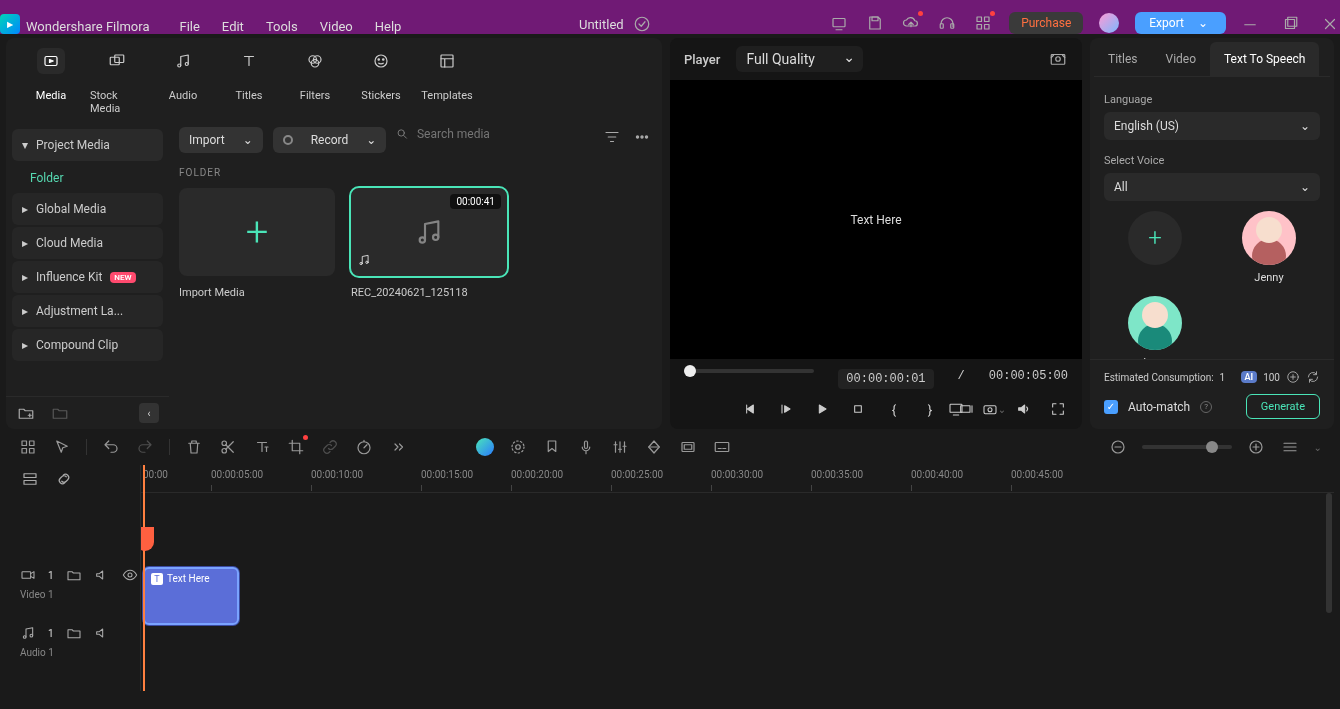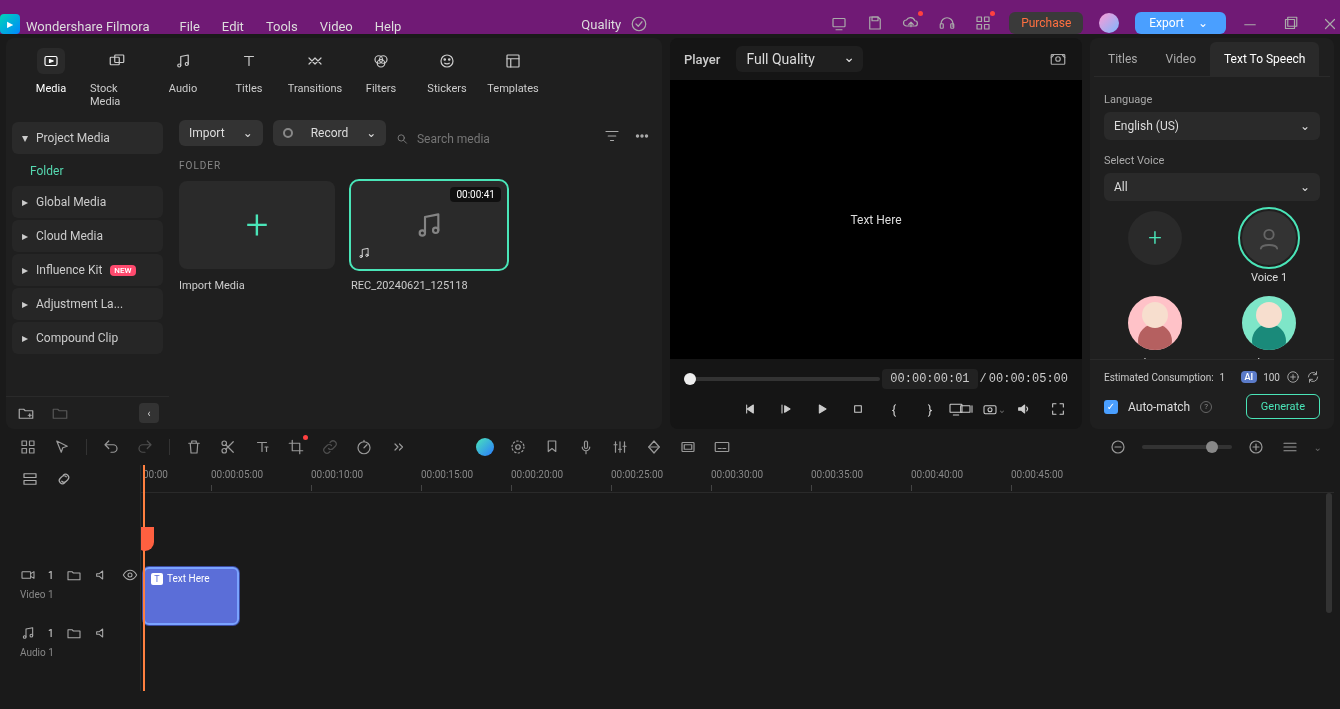--- a/index.html
+++ b/index.html
@@ -15,38 +15,38 @@
 .icobtn { width:20px; height:20px; display:flex; align-items:center; justify-content:center; cursor:pointer; color:#aaa; }
 .icobtn svg { width:18px; height:18px; }
 .purchase { background:#3a3a3a; color:#ff7040; padding:4px 12px; border-radius:6px; font-size:12px; cursor:pointer; }
 .avatar-sm { width:20px; height:20px; border-radius:50%; background:linear-gradient(135deg,#ff9ad5,#7ab8ff); }
 .export-btn { background:#4a9fff; color:#fff; padding:4px 18px 4px 14px; border-radius:6px; font-size:12px; cursor:pointer; display:flex; align-items:center; gap:14px; }
 .win-controls { display:flex; gap:20px; margin-left:14px; }
 
 .main { display:flex; height:395px; gap:8px; padding:4px 6px 0 6px; }
 .media-panel { width:656px; background:#1f1f1f; border-radius:8px; display:flex; flex-direction:column; }
 .media-tabs { display:flex; gap:4px; padding:6px 14px 0 14px; }
-.mtab { display:flex; flex-direction:column; align-items:center; gap:8px; padding:4px 4px; font-size:11px; color:#ccc; cursor:pointer; width:62px; }
+.mtab { display:flex; flex-direction:column; align-items:center; gap:15px; padding:4px 4px; font-size:11px; color:#ccc; cursor:pointer; width:62px; }
 .mtab.active { color:#fff; }
 .mtab.active .tabicon { background:#2a2a2a; }
 .tabicon { width:28px; height:26px; display:flex; align-items:center; justify-content:center; border-radius:6px; }
 .tabicon svg { width:18px; height:18px; }
 
 .media-body { flex:1; display:flex; min-height:0; }
 .media-sidebar { width:163px; padding:10px 6px; }
 .side-item { padding:9px 10px; border-radius:6px; font-size:12px; color:#ccc; display:flex; align-items:center; gap:8px; cursor:pointer; margin-bottom:2px; position:relative; }
 .side-item.active { background:#2a2a2a; }
 .side-item.hover { background:#262626; }
 .side-sub { padding:8px 18px; font-size:12px; color:#56d9b1; cursor:pointer; }
 .new-badge { background:#ff4a6e; color:#fff; font-size:8px; padding:1px 4px; border-radius:4px; font-weight:600; }
 .media-footer { display:flex; align-items:center; gap:14px; padding:6px 10px; border-top:1px solid #2a2a2a;}
 .collapse-btn { margin-left:auto; width:20px; height:20px; background:#333; border-radius:4px; display:flex;align-items:center;justify-content:center; }
 
 .media-content { flex:1; display:flex; flex-direction:column; padding:0 10px; }
-.media-toolbar { display:flex; align-items:flex-end; gap:10px; padding:8px 0; }
+.media-toolbar { display:flex; align-items:flex-start; gap:10px; padding:8px 0; }
 .dropdown { background:#333; padding:6px 10px; border-radius:6px; font-size:12px; display:flex; align-items:center; gap:18px; cursor:pointer; }
 .rec-dot { width:10px; height:10px; border:2px solid #888; border-radius:50%; }
 .search { flex:1; display:flex; align-items:center; gap:8px; color:#888; font-size:12px; }
 .search input { background:transparent; border:none; outline:none; color:#f97316; font-size:12px; width:100%; }
 .folder-label { font-size:10px; color:#888; letter-spacing:1px; margin:6px 0 10px 0; }
 .thumbs { display:flex; gap:16px; }
 .thumb-card { width:156px; }
 .thumb { width:156px; height:88px; background:#2a2a2a; border-radius:8px; position:relative; display:flex; align-items:center; justify-content:center; cursor:pointer; }
 .thumb.selected { outline:2px solid #4ae5b8; }
 .duration { position:absolute; top:6px; right:6px; background:rgba(0,0,0,.6); color:#fff; font-size:10px; padding:2px 6px; border-radius:4px; }
@@ -55,21 +55,21 @@
 .plus-big { font-size:40px; color:#4ae5b8; font-weight:300; }
 .thumb-label { font-size:11px; color:#ccc; margin-top:10px; }
 
 .player-panel { flex:1; background:#151515; border-radius:8px; display:flex; flex-direction:column; }
 .player-header { display:flex; align-items:center; gap:16px; padding:8px 14px; }
 .player-header .label { font-size:13px; color:#ccc; font-weight:500; }
 .quality-dd { background:#1f1f1f; padding:5px 48px 5px 10px; border-radius:6px; font-size:14px; position:relative; cursor:pointer; }
 .quality-dd::after { content:'⌄'; position:absolute; right:8px; top:3px; }
 .player-snap { margin-left:auto; }
 .preview { flex:1; background:#000; display:flex; align-items:center; justify-content:center; color:#ddd; font-size:12px; }
-.player-progress { padding:10px 14px 6px; display:flex; align-items:center; gap:2px; }
+.player-progress { padding:10px 14px 6px; display:flex; gap:24px; }
 .prog-bar { flex:1; height:4px; background:#333; border-radius:2px; position:relative; }
 .prog-handle { position:absolute; left:0; top:-4px; width:12px; height:12px; background:#eee; border-radius:50%; }
 .timecode { font-family:'Courier New',monospace; font-size:12px; color:#ccc; }
 .timebox { background:#222; padding:3px 8px; border-radius:4px; }
 .player-controls { display:flex; align-items:center; justify-content:center; gap:16px; padding:4px 14px 10px; position:relative; }
 .pctl { width:20px; height:20px; display:flex; align-items:center; justify-content:center; cursor:pointer; color:#ccc; }
 .pctl svg { width:16px; height:16px; }
 .pctl-right { position:absolute; right:14px; display:flex; gap:14px; }
 
 .tts-panel { width:244px; background:#1f1f1f; border-radius:8px; display:flex; flex-direction:column; }
@@ -139,21 +139,21 @@
   <div class="logo"></div>
   <div class="apptitle">Wondershare Filmora</div>
   <div class="menubar">
     <div class="menuitem">File</div>
     <div class="menuitem">Edit</div>
     <div class="menuitem">Tools</div>
     <div class="menuitem">Video</div>
     <div class="menuitem">Help</div>
   </div>
   <div class="center-title">
-    <span>Quality</span>
+    <span>Untitled</span>
     <span class="icobtn">
         <svg viewBox="0 0 24 24">
           <circle cx="12" cy="12" r="9"></circle>
           <path d="M8 12l3 3 5-6"></path>
         </svg>
       </span>
   </div>
   <div class="title-icons">
     <span class="icobtn">
         <svg viewBox="0 0 24 24">
@@ -249,28 +249,20 @@
           </div>
           <span>Audio</span>
         </div>
       <div class="mtab">
           <div class="tabicon">
             <svg viewBox="0 0 24 24">
               <path d="M6 6h12M12 6v12"></path>
             </svg>
           </div>
           <span>Titles</span>
-        </div>
-      <div class="mtab">
-          <div class="tabicon">
-            <svg viewBox="0 0 24 24">
-              <path d="M4 8l8 8M12 8l8 8M4 16l8-8M12 16l8-8"></path>
-            </svg>
-          </div>
-          <span>Transitions</span>
         </div>
       <div class="mtab">
           <div class="tabicon">
             <svg viewBox="0 0 24 24">
               <circle cx="9" cy="10" r="5"></circle>
               <circle cx="15" cy="10" r="5"></circle>
               <circle cx="12" cy="15" r="5"></circle>
             </svg>
           </div>
           <span>Filters</span>
@@ -504,29 +496,20 @@
       <div class="tts-select">
           <span>All</span>
           <span>⌄</span>
         </div>
       <div class="voice-grid">
         <div class="voice-item">
             <div class="voice-avatar add">
               <span class="plus-big" style="font-size:24px">+</span>
             </div>
             <span class="voice-name">&nbsp;</span>
-          </div>
-        <div class="voice-item">
-            <div class="voice-avatar selected">
-              <svg viewBox="0 0 24 24" width="28" height="28" style="color:#666">
-                <circle cx="12" cy="9" r="4"></circle>
-                <path d="M5 21c1-4 13-4 14 0"></path>
-              </svg>
-            </div>
-            <span class="voice-name">Voice 1</span>
           </div>
         <div class="voice-item">
             <div class="voice-avatar">
               <div class="avatar-face pink"></div>
             </div>
             <span class="voice-name">Jenny</span>
           </div>
         <div class="voice-item">
             <div class="voice-avatar">
               <div class="avatar-face"></div>

